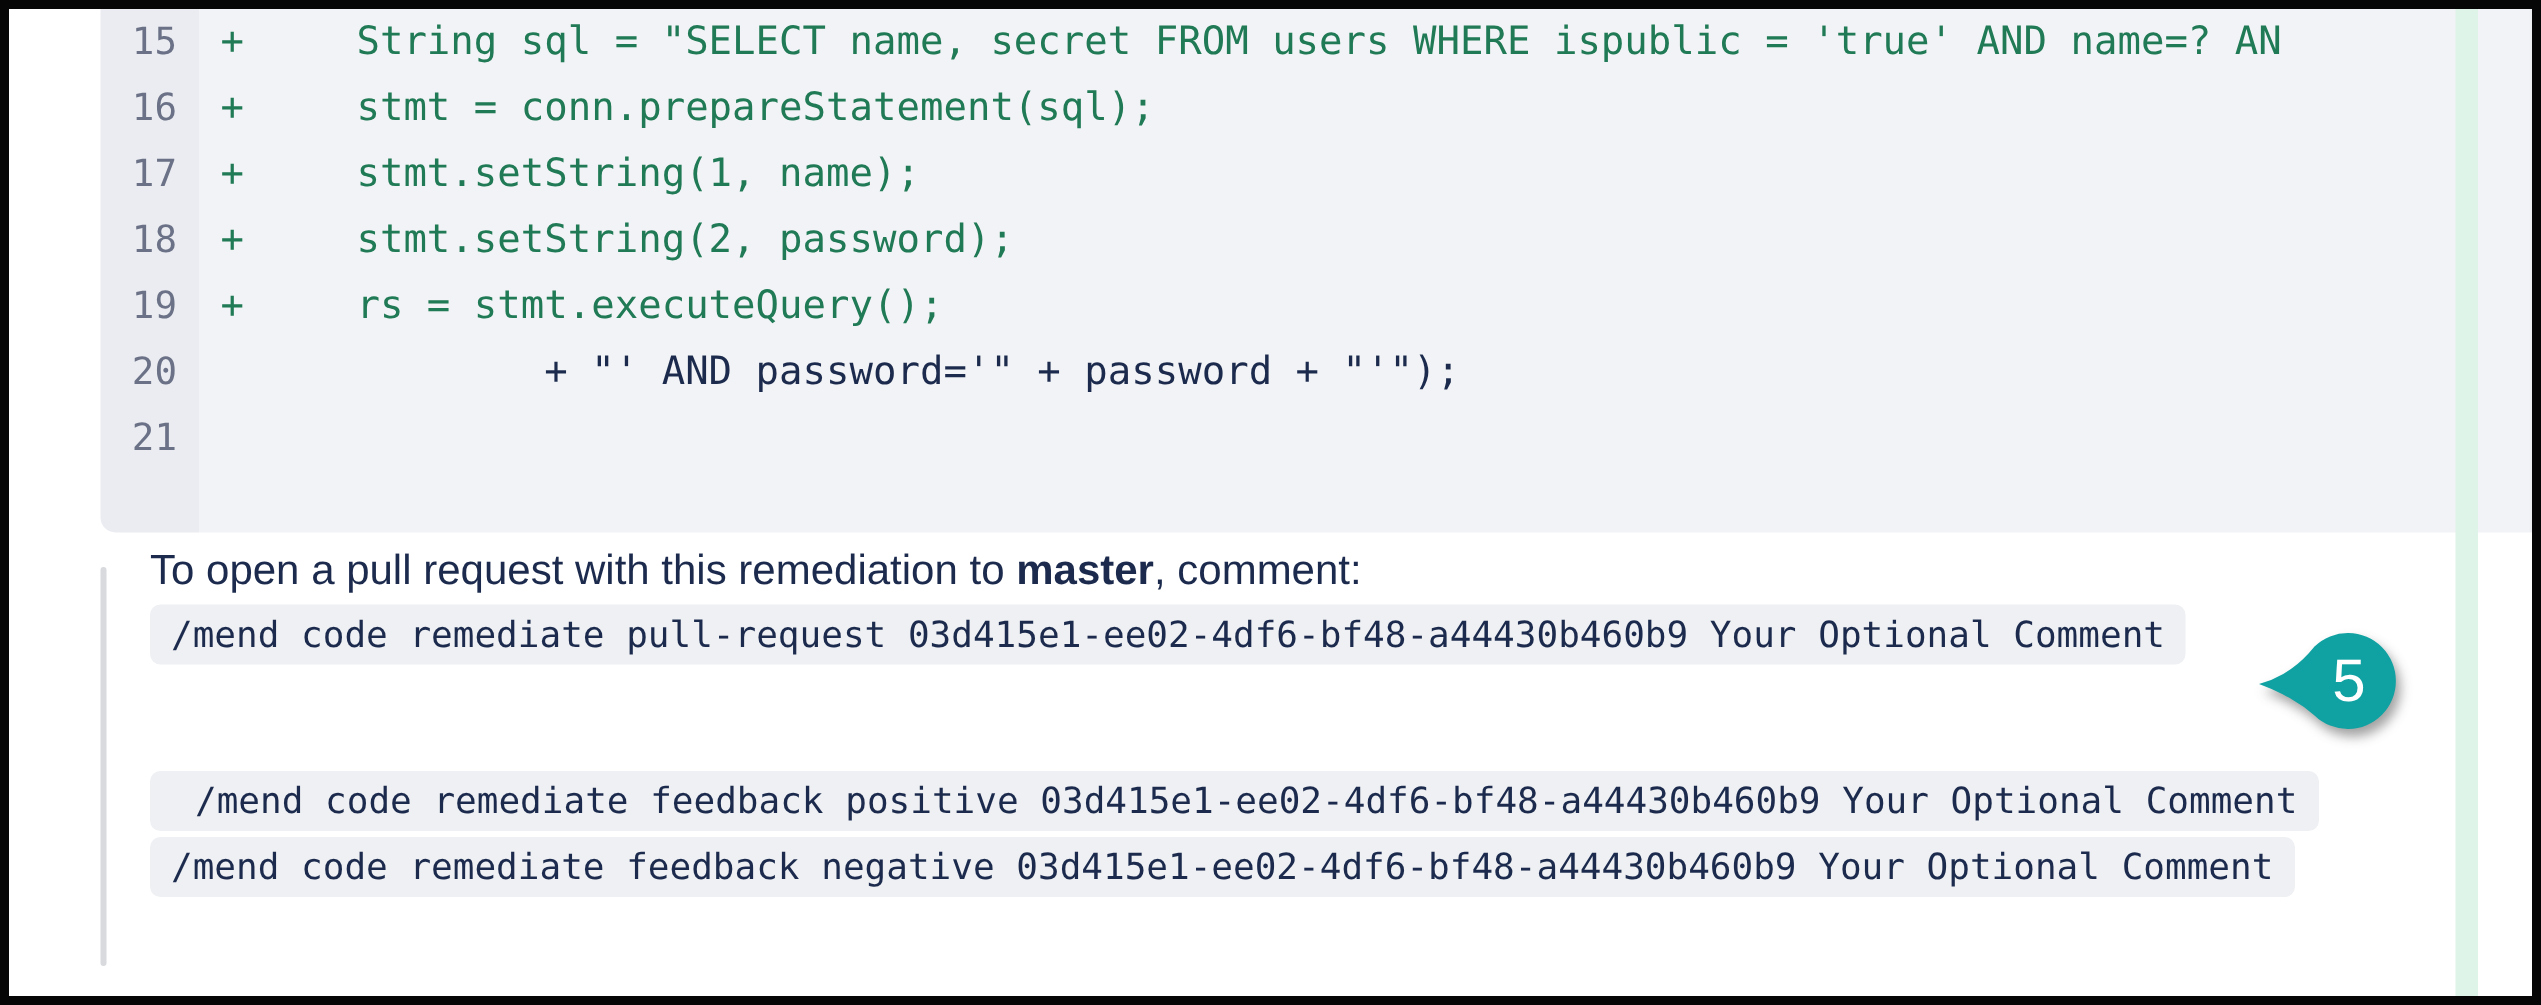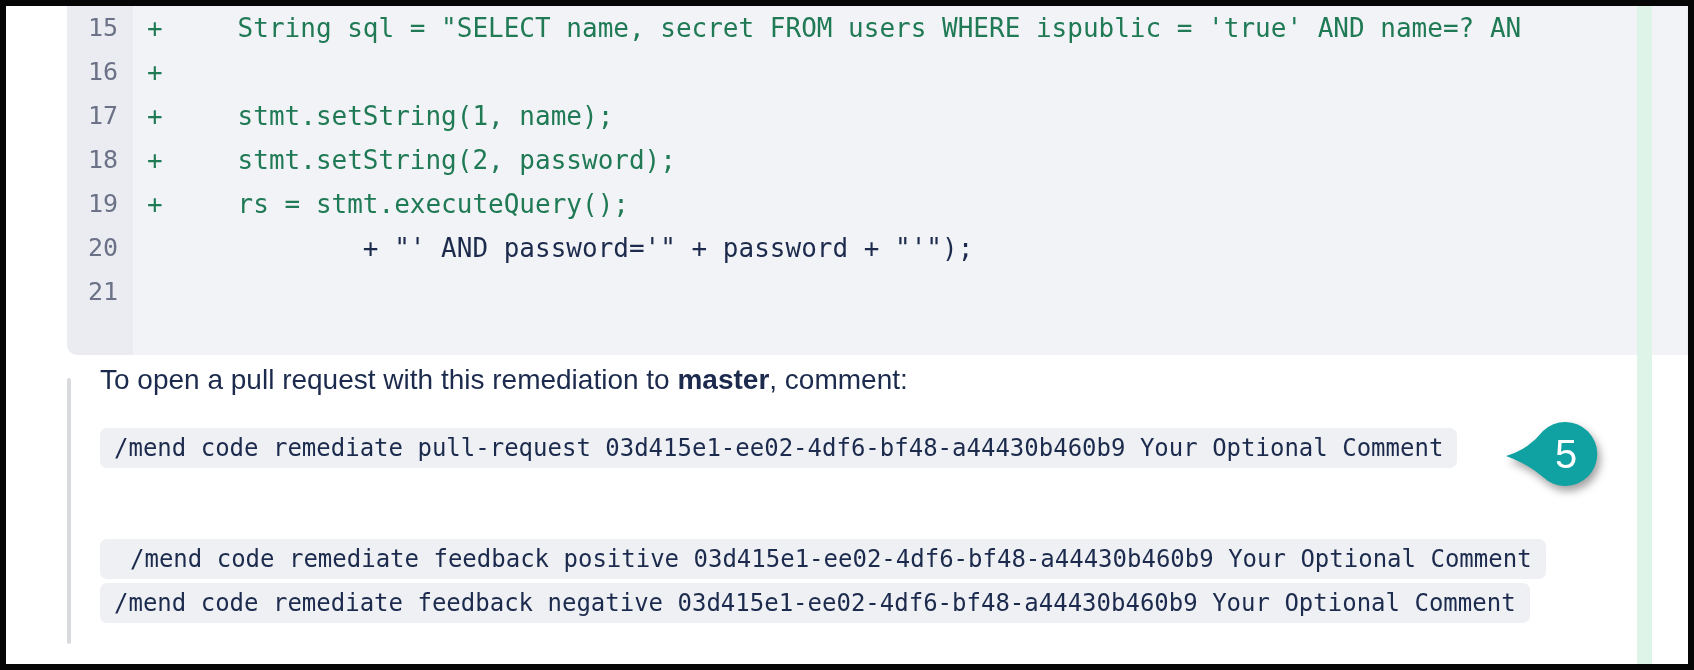--- a/index.html
+++ b/index.html
@@ -58,21 +58,20 @@
   #para-pr { top: 357px; }
   #para-fb { top: 469px; }
   .cmd {
     position: absolute; left: 94px;
     display: inline-block;
     background: #eef0f3; border-radius: 7px;
     padding: 6px 14px;
     font-family: "DejaVu Sans Mono", monospace;
     font-size: 24px; line-height: 28px; color: #1c2b4d;
     white-space: pre;
-    margin-top: 25px;
   }
   #cmd-pr  { top: 397px; }
   #cmd-pos { top: 508px; padding-left: 30px; }
   #cmd-neg { top: 552px; text-align: center; }
 
   
   .badge { position: absolute; left: 1494px; top: 406px; width: 104px; height: 84px; }
   .badge svg { position: absolute; left: 0; top: 0; filter: drop-shadow(3px 5px 4px rgba(45,45,45,0.45)); }
   .badge-num {
     position: absolute; left: 44px; top: 2px; width: 44px; height: 80px;
@@ -94,20 +93,21 @@
 
   <div class="code-block">
     <div class="diff-row addition">
       <div class="gutter">15</div>
       <div class="marker">+</div>
       <div class="code-text">    String sql = "SELECT name, secret FROM users WHERE ispublic = 'true' AND name=? AN</div>
     </div>
     <div class="diff-row addition">
       <div class="gutter">16</div>
       <div class="marker">+</div>
+      <div class="code-text">    stmt = conn.prepareStatement(sql);</div>
     </div>
     <div class="diff-row addition">
       <div class="gutter">17</div>
       <div class="marker">+</div>
       <div class="code-text">    stmt.setString(1, name);</div>
     </div>
     <div class="diff-row addition">
       <div class="gutter">18</div>
       <div class="marker">+</div>
       <div class="code-text">    stmt.setString(2, password);</div>

